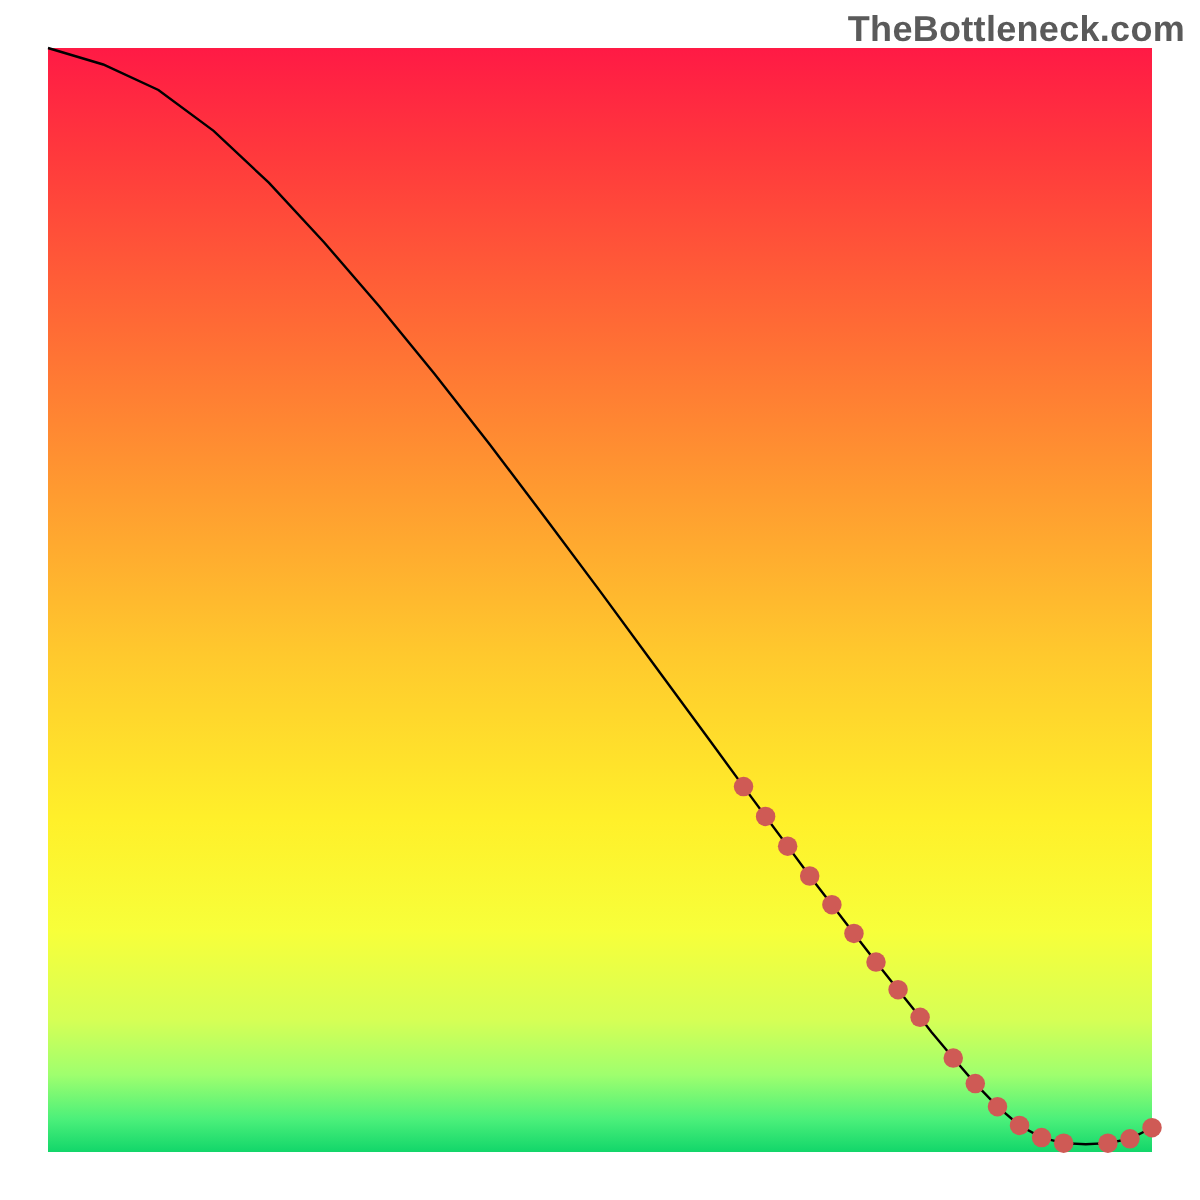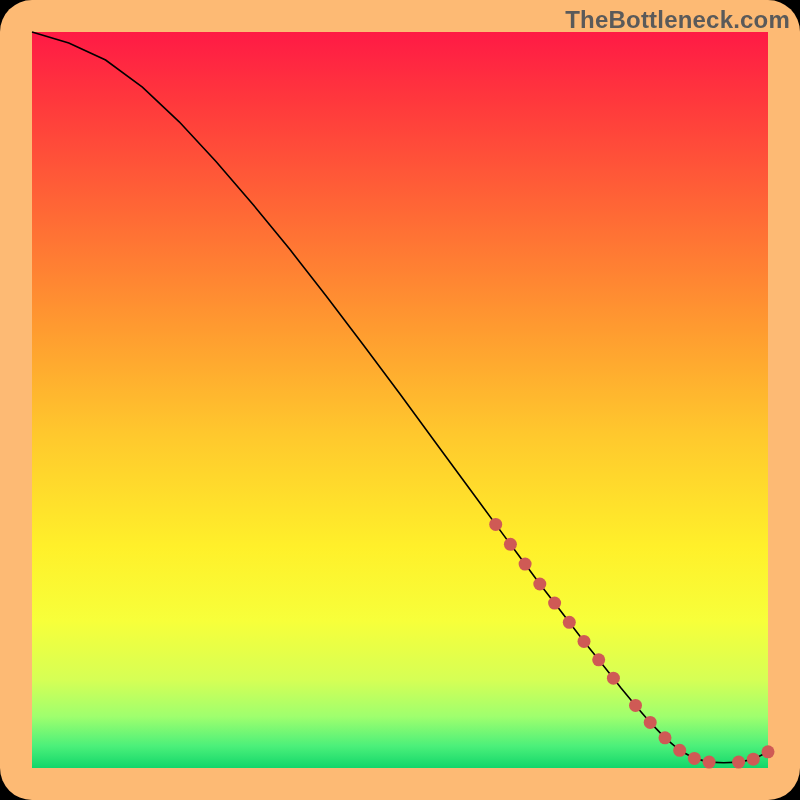--- a/index.html
+++ b/index.html
@@ -8,22 +8,21 @@
     width: 800px;
     height: 800px;
     background: #000;
     overflow: hidden;
     font-family: Arial, Helvetica, sans-serif;
   }
   .stage {
     position: relative;
     width: 800px;
     height: 800px;
-    background: #fdba74;
-    border-radius: 32px;
+    background: #ffffff;
   }
   .plot-area {
     position: absolute;
     left: 32px;
     top: 32px;
     width: 736px;
     height: 736px;
     
     background: linear-gradient(
       to bottom,

